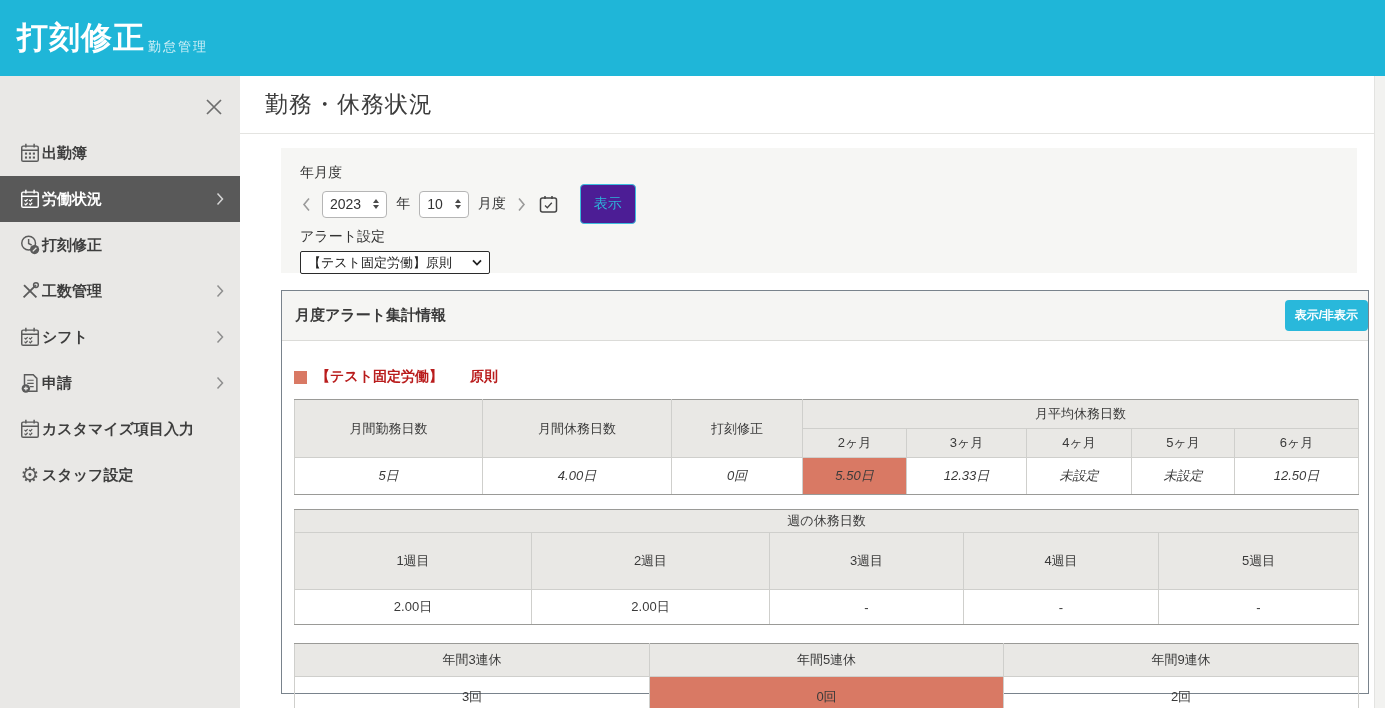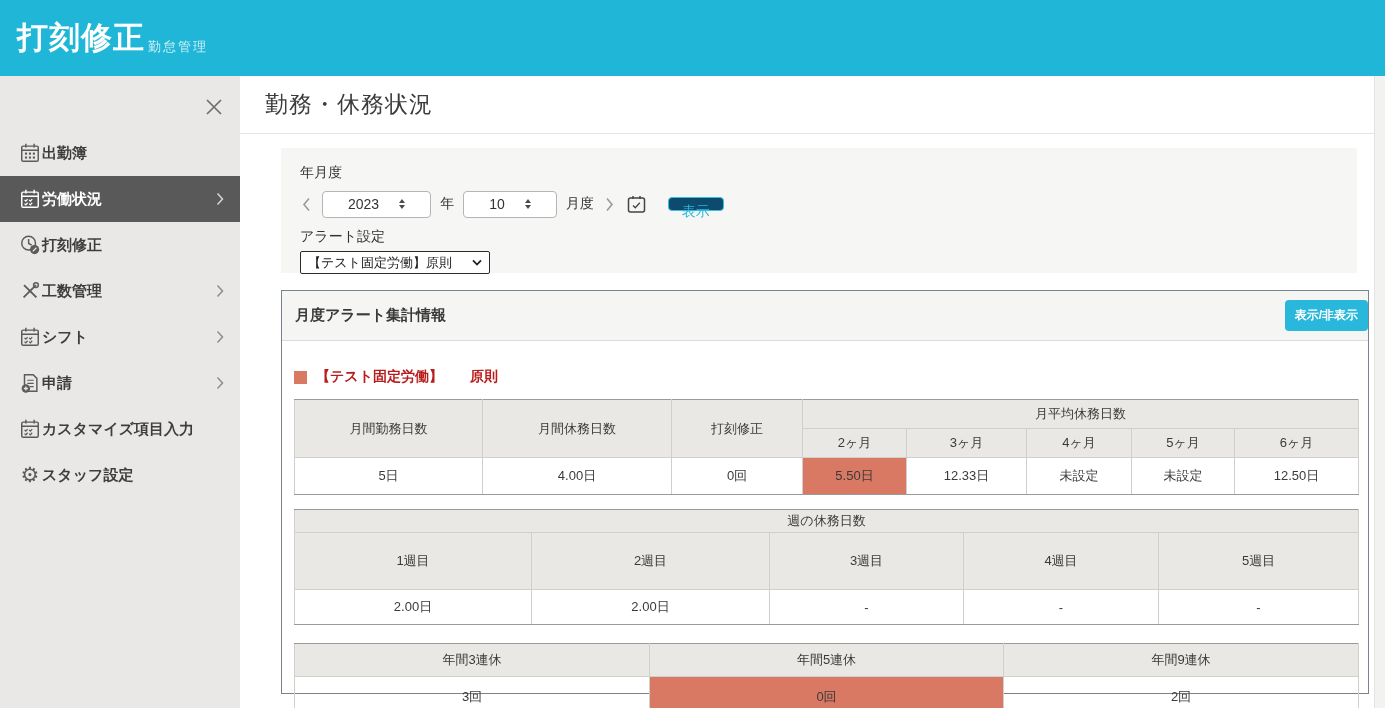--- a/index.html
+++ b/index.html
@@ -42,32 +42,32 @@
 
   
   .filter-panel {
     position:absolute; top:72px; left:41px; width:1076px; height:125px;
     background:#f6f6f4; padding:16px 20px 0 19px;
   }
   .filter-label { font-size:14px; color:#333; margin-bottom:7px; }
   .controls-row { display:flex; align-items:center; gap:9px; height:30px; }
   .nav-chev { display:flex; align-items:center; color:#9a9a9a; cursor:pointer; padding:0 2px; }
   .select-box {
-    display:inline-flex; align-items:center; gap:20px; background:#fff;
-    border:1px solid #b5b5b5; border-radius:4px; padding:0 25px; height:27px;
+    display:inline-flex; align-items:center; gap:12px; background:#fff;
+    border:1px solid #b5b5b5; border-radius:4px; padding:0 7px; height:27px;
     font-size:14px; color:#333; cursor:pointer;
   }
   .spinner { display:flex; flex-direction:column; gap:2px; }
   .tri-up { width:0; height:0; border-left:3.5px solid transparent; border-right:3.5px solid transparent; border-bottom:4.5px solid #4a4a4a; }
   .tri-down { width:0; height:0; border-left:3.5px solid transparent; border-right:3.5px solid transparent; border-top:4.5px solid #4a4a4a; }
   .unit-text { font-size:14px; color:#333; }
   .cal-btn { display:flex; align-items:center; color:#444; cursor:pointer; margin-left:2px; }
   .show-btn {
-    margin-left:13px; background:#0c4a6e; border:1.5px solid #3dbddd; color:#2cb6d9;
-    border-radius:4px; font-size:14px; padding:5px 13px; height:14px; cursor:pointer;
+    margin-left:13px; background:#4c1d95; border:1.5px solid #3dbddd; color:#2cb6d9;
+    border-radius:4px; font-size:14px; padding:5px 13px; height:40px; cursor:pointer;
   }
   .alert-setting-label { margin-top:9px; font-size:14px; color:#333; }
   .alert-select {
     margin-top:5px; width:190px; height:23px; background:#fff;
     border:1px solid #2b2b2b; border-radius:2px; display:flex; align-items:center;
     justify-content:space-between; padding:0 7px; font-size:13px; color:#222; cursor:pointer;
   }
   .alert-select .dd-chev { display:flex; color:#222; }
 
   
@@ -89,21 +89,21 @@
   .legend-swatch { width:13px; height:13px; background:#d97964; margin-right:9px; }
   .legend-rule { margin-left:27px; }
 
   table.tbl { width:100%; border-collapse:collapse; table-layout:fixed; font-size:13px; color:#3a3a3a; text-align:center; }
   .tbl th, .tbl td { border:1px solid #cfcfcc; font-weight:normal; }
   .tbl thead tr:first-child > * { border-top-color:#9a9a97; }
   .tbl tbody tr:last-child > * { border-bottom-color:#9a9a97; }
   .tbl th { background:#e9e8e5; }
   .tbl-monthly { margin-top:13px; }
   .tbl-monthly th { padding:5px 4px; }
-  .tbl-monthly td { padding:9px 8px; }
+  .tbl-monthly td { padding:9px 8px;font-style:italic; }
   .tbl-weekly { margin-top:14px; }
   .tbl-weekly th.group { padding:2px 4px; }
   .tbl-weekly th { padding:19px; }
   .tbl-weekly td { padding:8px 4px; }
   .tbl-consec { margin-top:18px; }
   .tbl-consec th { padding:7px 4px; }
   .tbl-consec td { padding:11px 4px; }
   td.alert-cell { background:#d97964; }
 
   

